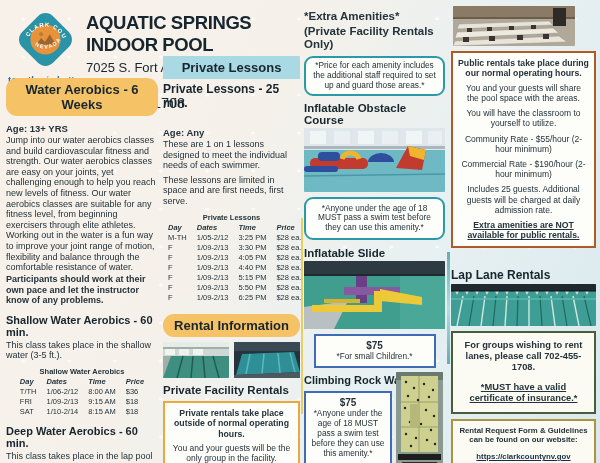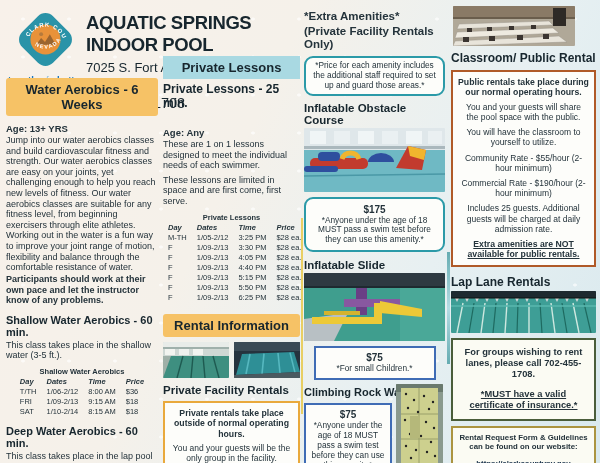--- a/index.html
+++ b/index.html
@@ -21,21 +21,21 @@
   .header{position:absolute;left:8px;top:6px;width:292px;display:flex;}
   .logo-wrap{width:74px;flex:0 0 74px;text-align:center;}
   .tagline{font-size:9.5px;font-weight:bold;letter-spacing:0;margin-top:-2px;}
   .tagline .t1,.tagline .t3{color:#1b75bb;}
   .tagline .t2{color:#8cb9da;font-weight:normal;}
   .header-text{padding-left:4px;padding-top:6px;}
   .main-title{font-size:18.5px;font-weight:bold;letter-spacing:-0.4px;margin:0;color:#17262e;}
   .address{font-size:13px;margin-top:4px;color:#17262e;}
   .phone{font-size:14.5px;margin-top:5px;color:#17262e;}
 
-  .section-header{font-weight:bold;text-align:center;font-size:13px;padding:4px 2px;border-radius:3px;color:#17262e;}
+  .section-header{font-weight:bold;text-align:center;font-size:13px;padding:4px 2px;border-radius:11px;color:#17262e;}
   .section-header.orange{background:#f6c266;}
   .section-header.blue{background:#a9d9e2;border-radius:0;}
 
   h3{font-size:11px;font-weight:bold;margin:8px 0 2px 0;color:#17262e;}
   .bold-label{font-size:9.5px;font-weight:bold;margin:7px 0 0 0;}
   .body{font-size:9px;line-height:1.18;margin:1px 0 0 0;}
   .body.b{font-weight:bold;}
 
   .tbl-wrap{margin-top:6px;}
   .tbl-title{font-size:7.5px;font-weight:bold;text-align:center;margin-bottom:1px;}
@@ -152,21 +152,21 @@
     <h3 style="">Deep Water Aerobics - 60 min.</h3>
     <p class="body">This class takes place in the lap pool (7-9ft.) and may involve some swimming.</p>
 
   </div>
 
   <div class="col col2">
     <div class="section-header blue">Private Lessons</div>
     <h3 style="margin-top:3px;font-size:12px;">Private Lessons - 25 min.</h3>
     <p class="bold-label" style="margin-top:17px;">Age: Any</p>
     <p class="body">These are 1 on 1 lessons designed to meet the individual needs of each swimmer.</p>
-    <p class="body" style="margin-top:4px;">These lessons are limited in space and are first come, first serve.</p>
+    <p class="body" style="margin-top:4px;">These lessons are limited in space and are first needs, first serve.</p>
     <div class="tbl-wrap">
         <div class="tbl-title">Private Lessons</div>
         <table>
           <thead>
             <tr>
               <th>Day</th>
               <th>Dates</th>
               <th>Time</th>
               <th>Price</th>
             </tr>
@@ -277,21 +277,20 @@
       <path d="M0,48 L141,46" stroke="#4a98a6" stroke-width="1.5"></path>
       <rect x="6" y="30" width="58" height="11" rx="5" fill="#c23b2e"></rect>
       <rect x="14" y="24" width="22" height="9" rx="4" fill="#2e4f9e"></rect>
       <path d="M38,31 a9,9 0 0 1 17,0" stroke="#f0b52e" stroke-width="5" fill="none"></path>
       <path d="M64,34 a13,9 0 0 1 26,0" fill="#2e4f9e"></path>
       <polygon points="92,40 104,18 122,22 118,42" fill="#c23b2e"></polygon>
       <polygon points="104,18 122,22 120,32 106,28" fill="#f0b52e"></polygon>
       <rect x="90,38" y="38" width="34" height="6" rx="3" fill="#2e4f9e"></rect>
     </svg>
     <div class="note-box teal">
-      <p class="price">$175</p>
       <p class="small-note">*Anyone under the age of 18 MUST pass a swim test before they can use this amenity.*</p>
     </div>
 
     <h3 style="font-size:11.5px;margin-top:7px;">Inflatable Slide</h3>
     <svg class="photo" width="141" height="68" viewBox="0 0 141 68" style="margin-top:2px;">
       <rect width="141" height="68" fill="#3f9e8e"></rect>
       <rect width="141" height="13" fill="#2e3a42"></rect>
       <rect x="0" y="13" width="141" height="2" fill="#1e2a30"></rect>
       <rect x="96" y="15" width="45" height="53" fill="#4aa898"></rect>
       <polygon points="0,46 44,40 30,68 0,68" fill="#b8c0c4"></polygon>
@@ -362,34 +361,33 @@
         <rect x="14" y="22" width="5" height="4"></rect>
           <rect x="34" y="21" width="5" height="4"></rect>
           <rect x="56" y="20" width="5" height="4"></rect>
           <rect x="78" y="19" width="5" height="4"></rect>
         <rect x="10" y="31" width="6" height="5"></rect>
           <rect x="36" y="30" width="6" height="5"></rect>
           <rect x="64" y="29" width="6" height="5"></rect>
           <rect x="90" y="28" width="6" height="5"></rect>
       </g>
     </svg>
-    <h3 style="font-size:12px;margin-top:5px;">Classroom/ Public Rental</h3>
     <div class="note-box rust">
       <div class="nb-bold">Public rentals take place during our normal operating hours.</div>
       <div>
-          <div class="line">You and your guests will share the pool space with the public.</div>
+          <div class="line">You and your guests will share the pool space with the areas.</div>
           <div class="line">You will have the classroom to yourself to utilize.</div>
           <div class="line">Community Rate - $55/hour (2-hour minimum)</div>
           <div class="line">Commercial Rate - $190/hour (2-hour minimum)</div>
           <div class="line">Includes 25 guests. Additional guests will be charged at daily admission rate.</div>
         </div>
       <div class="nb-foot">Extra amenities are NOT available for public rentals.</div>
     </div>
 
-    <h3 style="font-size:12px;margin-top:8px;">Lap Lane Rentals</h3>
+    <h3 style="font-size:12px;margin-top:20px;">Lap Lane Rentals</h3>
     <svg class="photo" width="145" height="42" viewBox="0 0 145 42" style="margin-top:2px;">
       <rect width="145" height="42" fill="#3e9e96"></rect>
       <rect width="145" height="7" fill="#1e2a30"></rect>
       <g fill="#d8d8d8">
         <polygon points="4,7 8,7 6,11"></polygon>
           <polygon points="14,7 18,7 16,11"></polygon>
           <polygon points="24,7 28,7 26,11"></polygon>
           <polygon points="34,7 38,7 36,11"></polygon>
           <polygon points="44,7 48,7 46,11"></polygon>
           <polygon points="54,7 58,7 56,11"></polygon>

